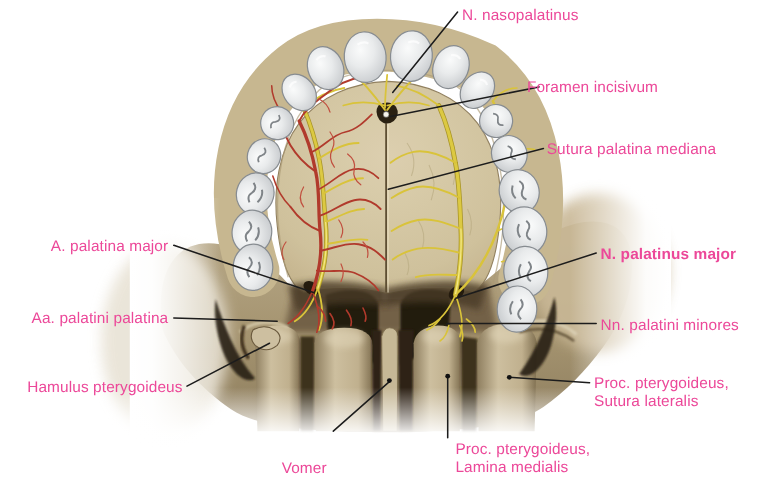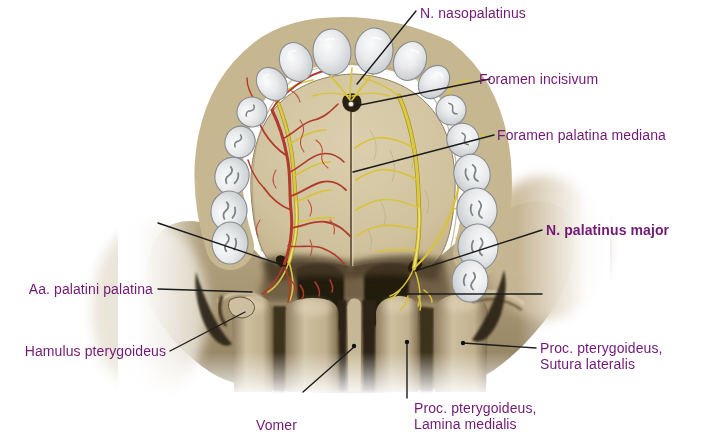--- a/index.html
+++ b/index.html
@@ -2,21 +2,21 @@
 <html><head>
 <meta charset="utf-8">
 <style>
   html,body{margin:0;padding:0;background:#fff;}
   .stage{
     position:relative;width:710px;height:439px;background:#ffffff;
     overflow:hidden;font-family:"Liberation Sans",sans-serif;
   }
   .stage svg{position:absolute;left:0;top:0;}
   .lbl{
-    position:absolute;font-size:14px;line-height:16px;color:#701a75;
+    position:absolute;font-size:14px;line-height:16px;color:#ec4899;
     white-space:nowrap;letter-spacing:.1px;
   }
   .lbl.r{text-align:right;}
   .lbl span{display:block;}
 </style>
 </head>
 <body>
 
 <div class="stage">
 
@@ -333,27 +333,33 @@
   </g>
 </svg>
 
 <div class="lbl" style="left:420px;top:5px;">
       <span>N. nasopalatinus</span>
     </div>
 <div class="lbl" style="left:479px;top:71px;">
       <span>Foramen incisivum</span>
     </div>
 <div class="lbl" style="left:497px;top:127px;">
-      <span>Foramen palatina mediana</span>
+      <span>Sutura palatina mediana</span>
+    </div>
+<div class="lbl r" style="right:557px;top:215px;">
+      <span>A. palatina major</span>
     </div>
 <div class="lbl" style="left:546px;top:222px;font-weight:bold;">
       <span>N. palatinus major</span>
     </div>
 <div class="lbl r" style="right:557px;top:281px;">
       <span>Aa. palatini palatina</span>
+    </div>
+<div class="lbl" style="left:546px;top:287px;">
+      <span>Nn. palatini minores</span>
     </div>
 <div class="lbl r" style="right:544px;top:343px;">
       <span>Hamulus pterygoideus</span>
     </div>
 <div class="lbl" style="left:540px;top:340px;">
       <span>Proc. pterygoideus,</span>
       <span>Sutura lateralis</span>
     </div>
 <div class="lbl r" style="right:413px;top:387px;margin-top:30px;">
       <span>Vomer</span>

